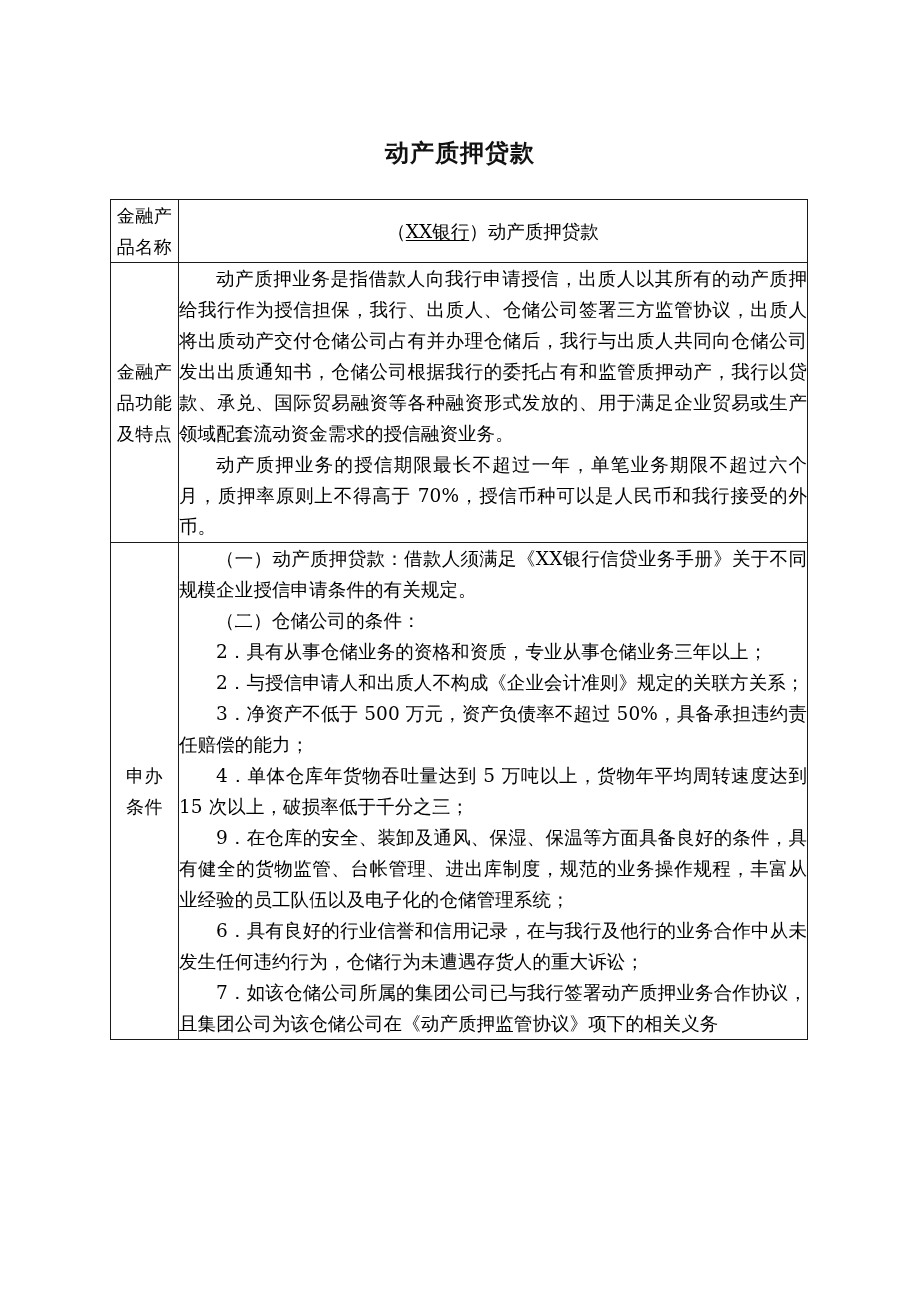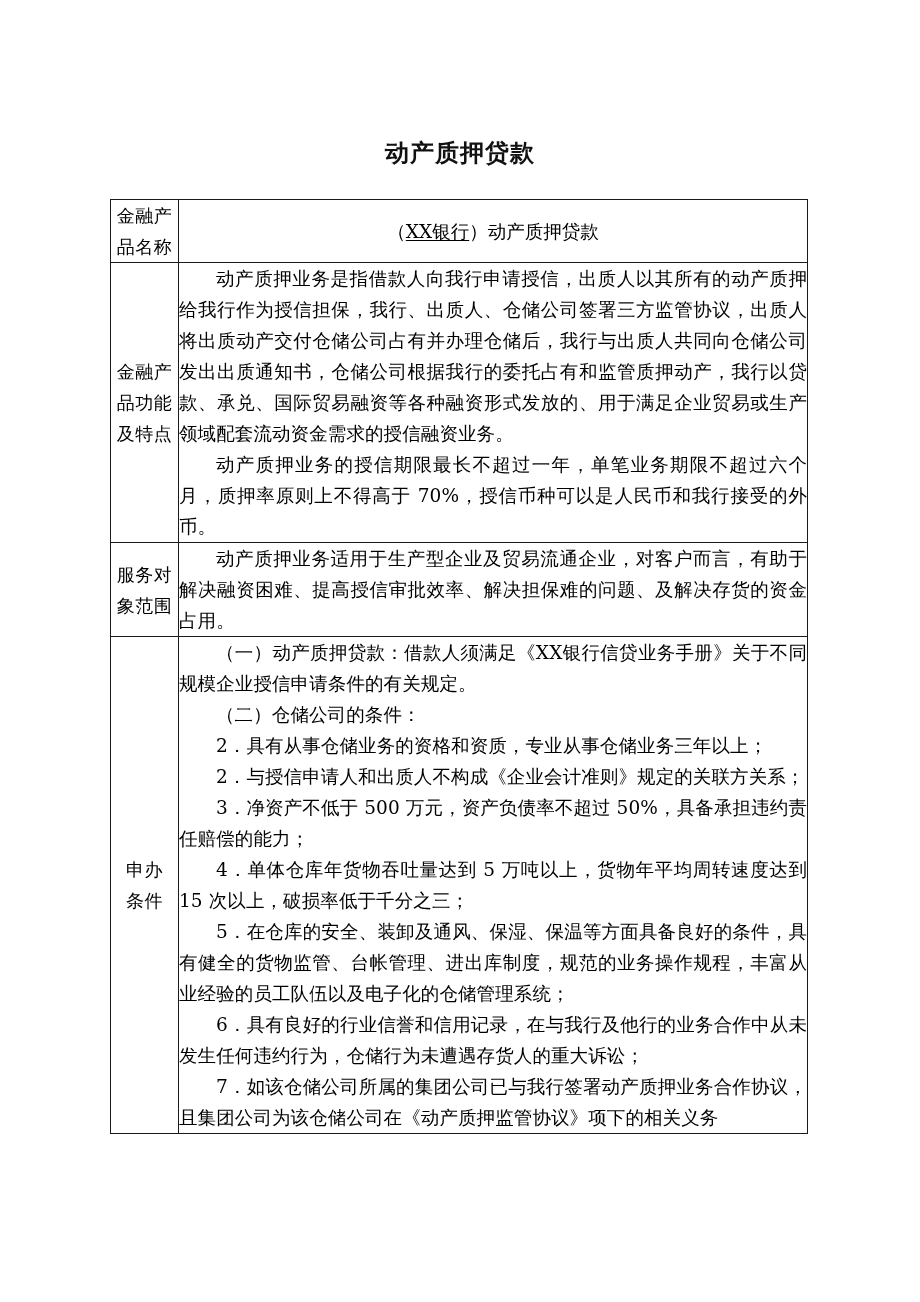--- a/index.html
+++ b/index.html
@@ -129,47 +129,36 @@
             <span class="lbl-line">品功能</span>
             <span class="lbl-line">及特点</span>
           </span>
         </td>
         <td class="content-cell">
           <p class="para">动产质押业务是指借款人向我行申请授信，出质人以其所有的动产质押给我行作为授信担保，我行、出质人、仓储公司签署三方监管协议，出质人将出质动产交付仓储公司占有并办理仓储后，我行与出质人共同向仓储公司发出出质通知书，仓储公司根据我行的委托占有和监管质押动产，我行以贷款、承兑、国际贸易融资等各种融资形式发放的、用于满足企业贸易或生产领域配套流动资金需求的授信融资业务。</p>
           <p class="para">动产质押业务的授信期限最长不超过一年，单笔业务期限不超过六个月，质押率原则上不得高于 70%，授信币种可以是人民币和我行接受的外币。</p>
         </td>
       </tr>
 
-      <tr>
-        <td class="label-cell">
-          <span class="lbl-inner">
-            <span class="lbl-line">服务对</span>
-            <span class="lbl-line">象范围</span>
-          </span>
-        </td>
-        <td class="content-cell">
-          <p class="para">动产质押业务适用于生产型企业及贸易流通企业，对客户而言，有助于解决融资困难、提高授信审批效率、解决担保难的问题、及解决存货的资金占用。</p>
-        </td>
-      </tr>
 
       <tr>
         <td class="label-cell">
           <span class="lbl-inner">
             <span class="lbl-line">申办</span>
             <span class="lbl-line">条件</span>
           </span>
         </td>
         <td class="content-cell">
           <p class="para">（一）动产质押贷款：借款人须满足《ⅩⅩ银行信贷业务手册》关于不同规模企业授信申请条件的有关规定。</p>
           <p class="para">（二）仓储公司的条件：</p>
           <p class="para">2．具有从事仓储业务的资格和资质，专业从事仓储业务三年以上；</p>
           <p class="para">2．与授信申请人和出质人不构成《企业会计准则》规定的关联方关系；</p>
           <p class="para">3．净资产不低于 500 万元，资产负债率不超过 50%，具备承担违约责任赔偿的能力；</p>
           <p class="para">4．单体仓库年货物吞吐量达到 5 万吨以上，货物年平均周转速度达到 15 次以上，破损率低于千分之三；</p>
-          <p class="para">5．在仓库的安全、装卸及通风、保湿、保温等方面具备良好的条件，具有健全的货物监管、台帐管理、进出库制度，规范的业务操作规程，丰富从业经验的员工队伍以及电子化的仓储管理系统；</p>
+          <p class="para">9．在仓库的安全、装卸及通风、保湿、保温等方面具备良好的条件，具有健全的货物监管、台帐管理、进出库制度，规范的业务操作规程，丰富从业经验的员工队伍以及电子化的仓储管理系统；</p>
           <p class="para">6．具有良好的行业信誉和信用记录，在与我行及他行的业务合作中从未发生任何违约行为，仓储行为未遭遇存货人的重大诉讼；</p>
           <p class="para">7．如该仓储公司所属的集团公司已与我行签署动产质押业务合作协议，且集团公司为该仓储公司在《动产质押监管协议》项下的相关义务</p>
         </td>
       </tr>
 
     </tbody>
   </table>
 
 </div>
 

